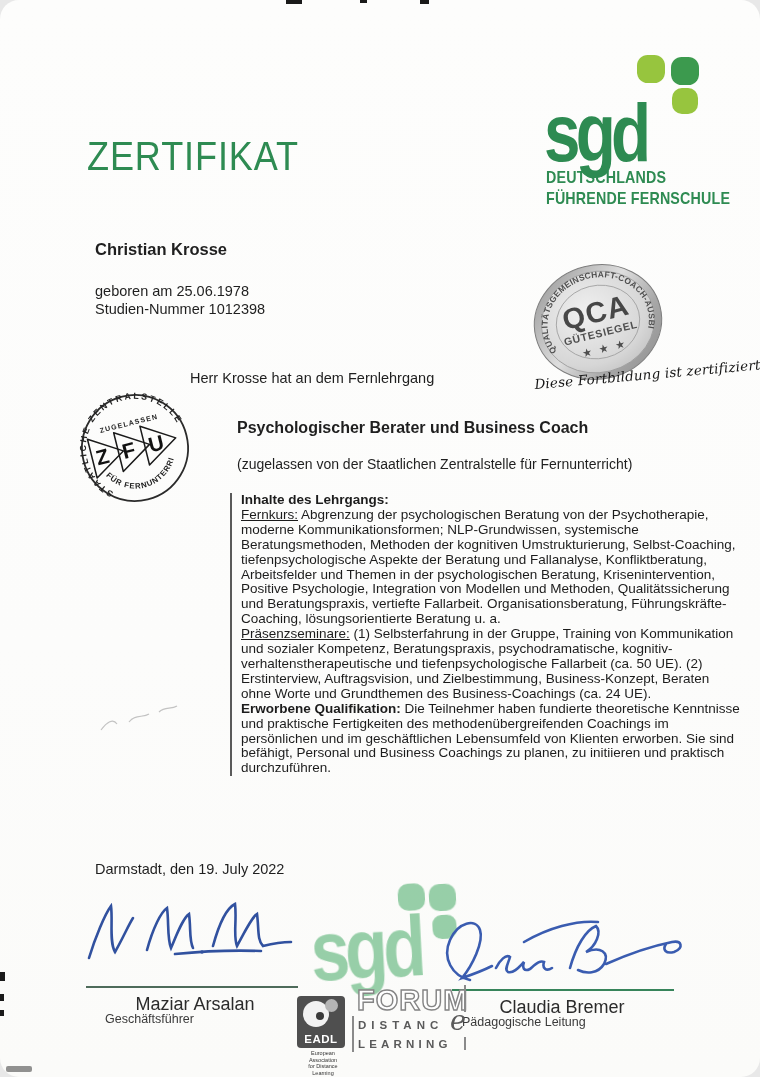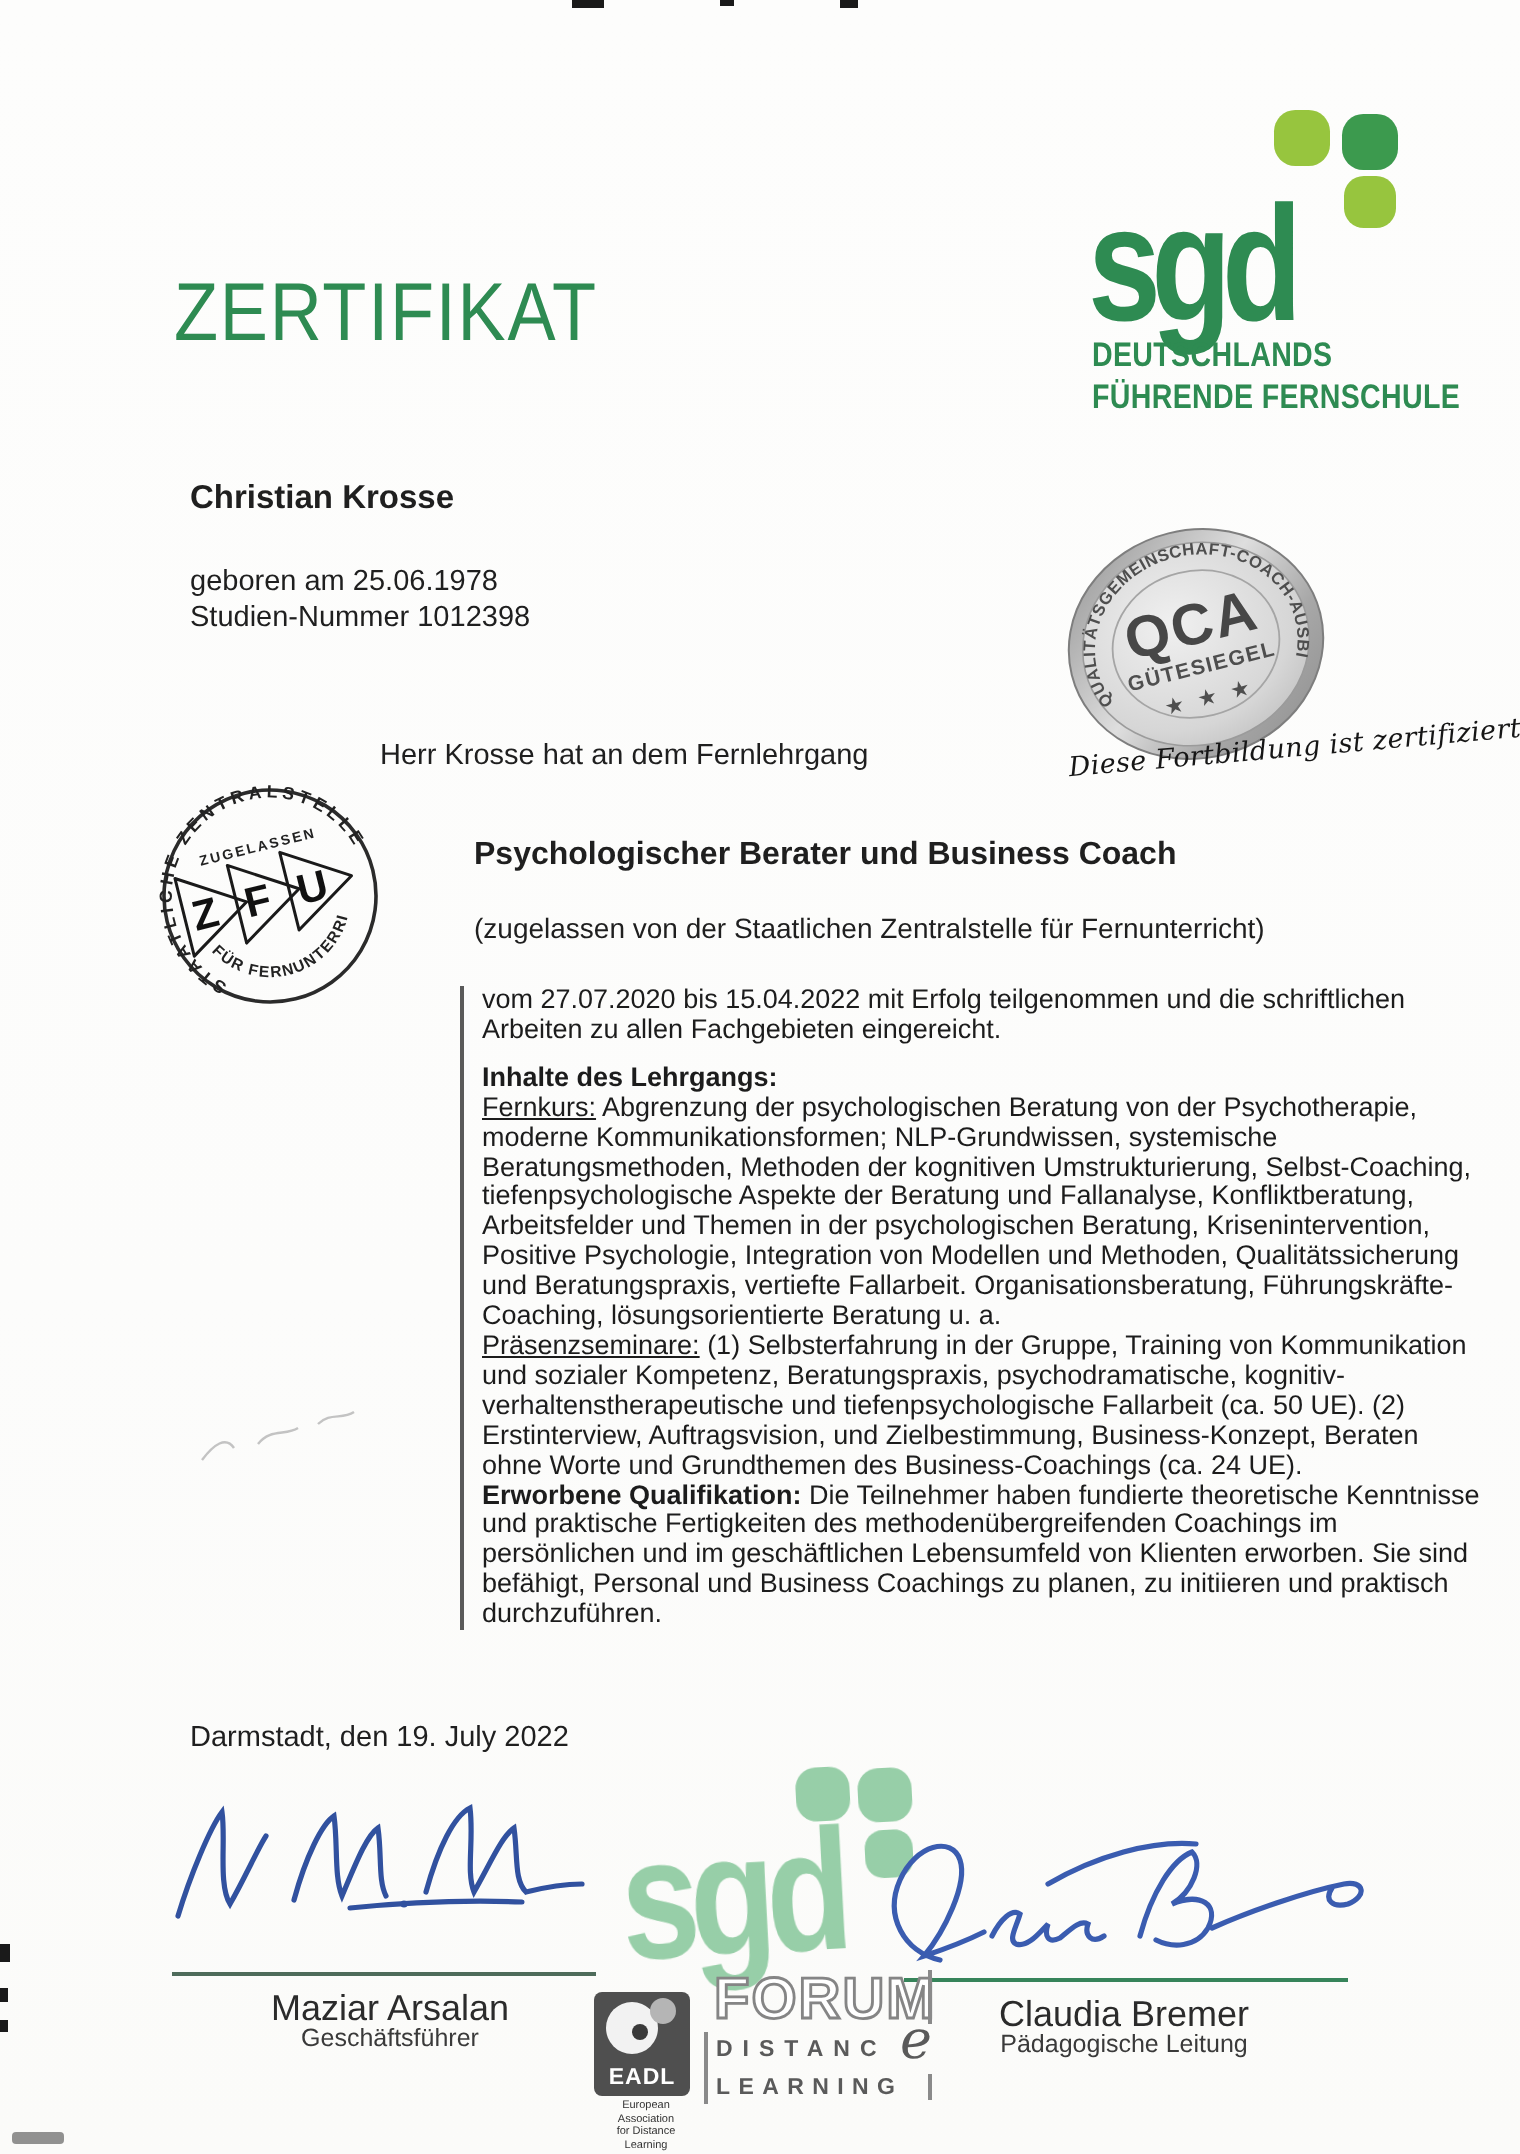--- a/index.html
+++ b/index.html
@@ -1,17 +1,17 @@
 <!DOCTYPE html>
 <html><head>
 <meta charset="utf-8">
 <style>
   html,body{margin:0;padding:0;background:#e8e8e8;}
   #page{position:relative;width:760px;height:1077px;background:linear-gradient(180deg,#fdfdfc 0%,#fcfcfb 60%,#fbfbf9 100%);
-        overflow:hidden;font-family:"Liberation Sans",sans-serif;color:#1f1f1f;margin:0 auto;}
+        overflow:hidden;font-family:"Liberation Sans",sans-serif;color:#1f1f1f;margin:0 auto;border-radius:19px;}
   .abs{position:absolute;}
   
   .zert{font-size:41px;font-weight:400;color:#2e8b52;letter-spacing:1px;transform:scaleX(0.88);transform-origin:left top;}
   
   .sgd-word{font-size:82px;font-weight:bold;letter-spacing:-6px;line-height:82px;color:#2e8b52;transform:scaleX(0.80);transform-origin:left top;}
   .leaf{position:absolute;border-radius:38%;}
   .tagline{font-size:17px;font-weight:bold;color:#2e8b52;line-height:20.5px;letter-spacing:0.2px;transform:scaleX(0.84);transform-origin:left top;white-space:nowrap;}
   
   .name{font-size:16.5px;font-weight:bold;}
   .meta{font-size:14.5px;line-height:18px;}
@@ -21,21 +21,21 @@
   .course-sub{font-size:14px;}
   
   .body-block{width:500px;border-left:2px solid #5a5a5a;padding-left:9px;font-size:13.5px;line-height:14.9px;color:#1c1c1c;}
   .body-block p{margin:0;}
   .body-block p.gap{margin-bottom:9px;}
   .b{font-weight:bold;}
   .u{text-decoration:underline;}
   
   .sig-line{height:2px;}
   .sig-name{font-size:18px;color:#2b2b2b;text-align:center;}
-  .sig-role{font-size:12.5px;color:#3a3a3a;text-align:center;}
+  .sig-role{font-size:12.5px;color:#3a3a3a;}
   .stamp-wrap{transform:rotate(-3deg);opacity:0.8;filter:blur(0.35px);}
   .stamp-word{font-size:86px;font-weight:bold;letter-spacing:-6px;line-height:86px;color:#7fc494;transform:scaleX(0.82);transform-origin:left top;}
   
   .qca-caption{font-family:"DejaVu Serif","Liberation Serif",serif;font-style:italic;font-size:13.5px;color:#161616;transform:rotate(-5deg);white-space:nowrap;letter-spacing:0.2px;}
   
   .eadl-box{width:48px;height:52px;background:#4f4f4f;border-radius:4px;position:relative;}
   .eadl-abbr{position:absolute;left:0;right:0;bottom:3px;text-align:center;color:#fff;font-weight:bold;font-size:11.5px;letter-spacing:0.5px;}
   .eadl-sub{font-size:5.5px;line-height:6.5px;color:#333;text-align:center;width:52px;}
   .forum-word{font-size:29px;font-weight:bold;letter-spacing:1px;color:#fff;-webkit-text-stroke:1.4px #858585;text-shadow:0 0 1px #999;line-height:29px;}
   .forum-row{font-size:11.5px;font-weight:bold;color:#5a5a5a;}
@@ -112,21 +112,20 @@
       <text x="-40" y="8" font-size="21" font-weight="bold" fill="#111">Z</text>
       <text x="-13" y="8" font-size="21" font-weight="bold" fill="#111">F</text>
       <text x="14" y="8" font-size="21" font-weight="bold" fill="#111">U</text>
     </g>
   </svg>
 
   <div class="abs course-title" style="left:237px;top:419px;">Psychologischer Berater und Business Coach</div>
   <div class="abs course-sub" style="left:237px;top:456px;">(zugelassen von der Staatlichen Zentralstelle für Fernunterricht)</div>
 
   <div class="abs body-block" style="left:230px;top:493px;">
-    <p class="gap">vom 27.07.2020 bis 15.04.2022 mit Erfolg teilgenommen und die schriftlichen Arbeiten zu allen Fachgebieten eingereicht.</p>
     <p class="b">Inhalte des Lehrgangs:</p>
     <p><span class="u">Fernkurs:</span><span> Abgrenzung der psychologischen Beratung von der Psychotherapie, moderne Kommunikationsformen; NLP-Grundwissen, systemische Beratungsmethoden, Methoden der kognitiven Umstrukturierung, Selbst-Coaching, tiefenpsychologische Aspekte der Beratung und Fallanalyse, Konfliktberatung, Arbeitsfelder und Themen in der psychologischen Beratung, Krisenintervention, Positive Psychologie, Integration von Modellen und Methoden, Qualitätssicherung und Beratungspraxis, vertiefte Fallarbeit. Organisationsberatung, Führungskräfte-Coaching, lösungsorientierte Beratung u. a.</span></p>
     <p><span class="u">Präsenzseminare:</span><span> (1) Selbsterfahrung in der Gruppe, Training von Kommunikation und sozialer Kompetenz, Beratungspraxis, psychodramatische, kognitiv-verhaltenstherapeutische und tiefenpsychologische Fallarbeit (ca. 50 UE). (2) Erstinterview, Auftragsvision, und Zielbestimmung, Business-Konzept, Beraten ohne Worte und Grundthemen des Business-Coachings (ca. 24 UE).</span></p>
     <p><span class="b">Erworbene Qualifikation:</span><span> Die Teilnehmer haben fundierte theoretische Kenntnisse und praktische Fertigkeiten des methodenübergreifenden Coachings im persönlichen und im geschäftlichen Lebensumfeld von Klienten erworben. Sie sind befähigt, Personal und Business Coachings zu planen, zu initiieren und praktisch durchzuführen.</span></p>
   </div>
 
   <svg class="abs" style="left:95px;top:698px;" width="90" height="40">
     <path d="M6 32 C 12 24 18 20 22 26 M34 24 C 40 16 48 20 54 16 M64 14 C 70 8 76 12 82 8" stroke="#b8b8b8" stroke-width="1.2" fill="none" opacity="0.85"></path>
   </svg>
 

